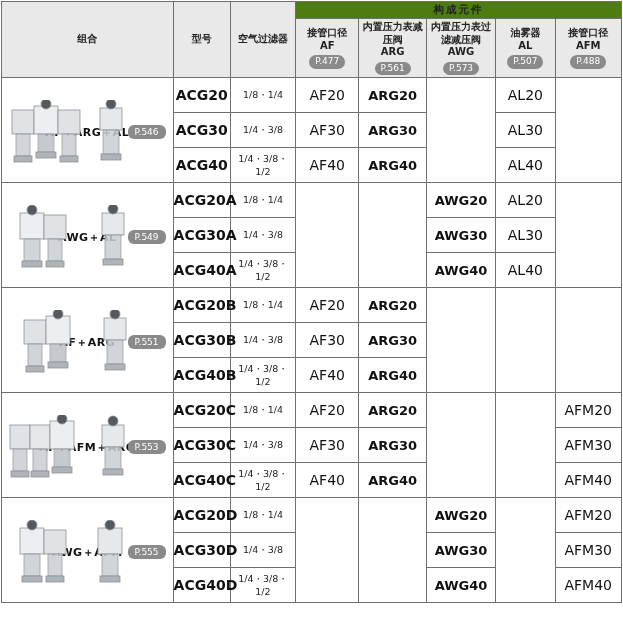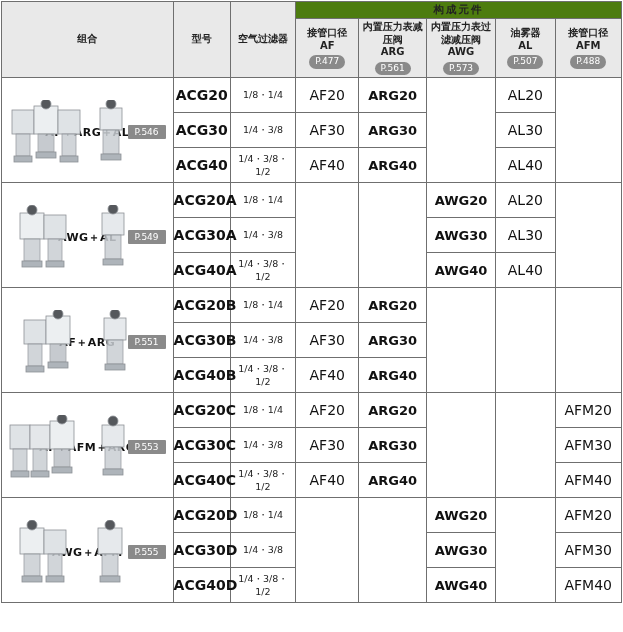--- a/index.html
+++ b/index.html
@@ -73,21 +73,21 @@
     color:#111;
     letter-spacing:0.5px;
     line-height:15px;
   }
   .page-pill{
     position:absolute;
     right:2px;
     top:0;
     background:#8a8a8a;
     color:#fff;
-    border-radius:1px;
+    border-radius:6px;
     font-size:9px;
     padding:1px 7px;
     line-height:12px;
   }
   .art{
     position:absolute;
     left:4px;
     right:4px;
     top:22px;
     bottom:2px;

